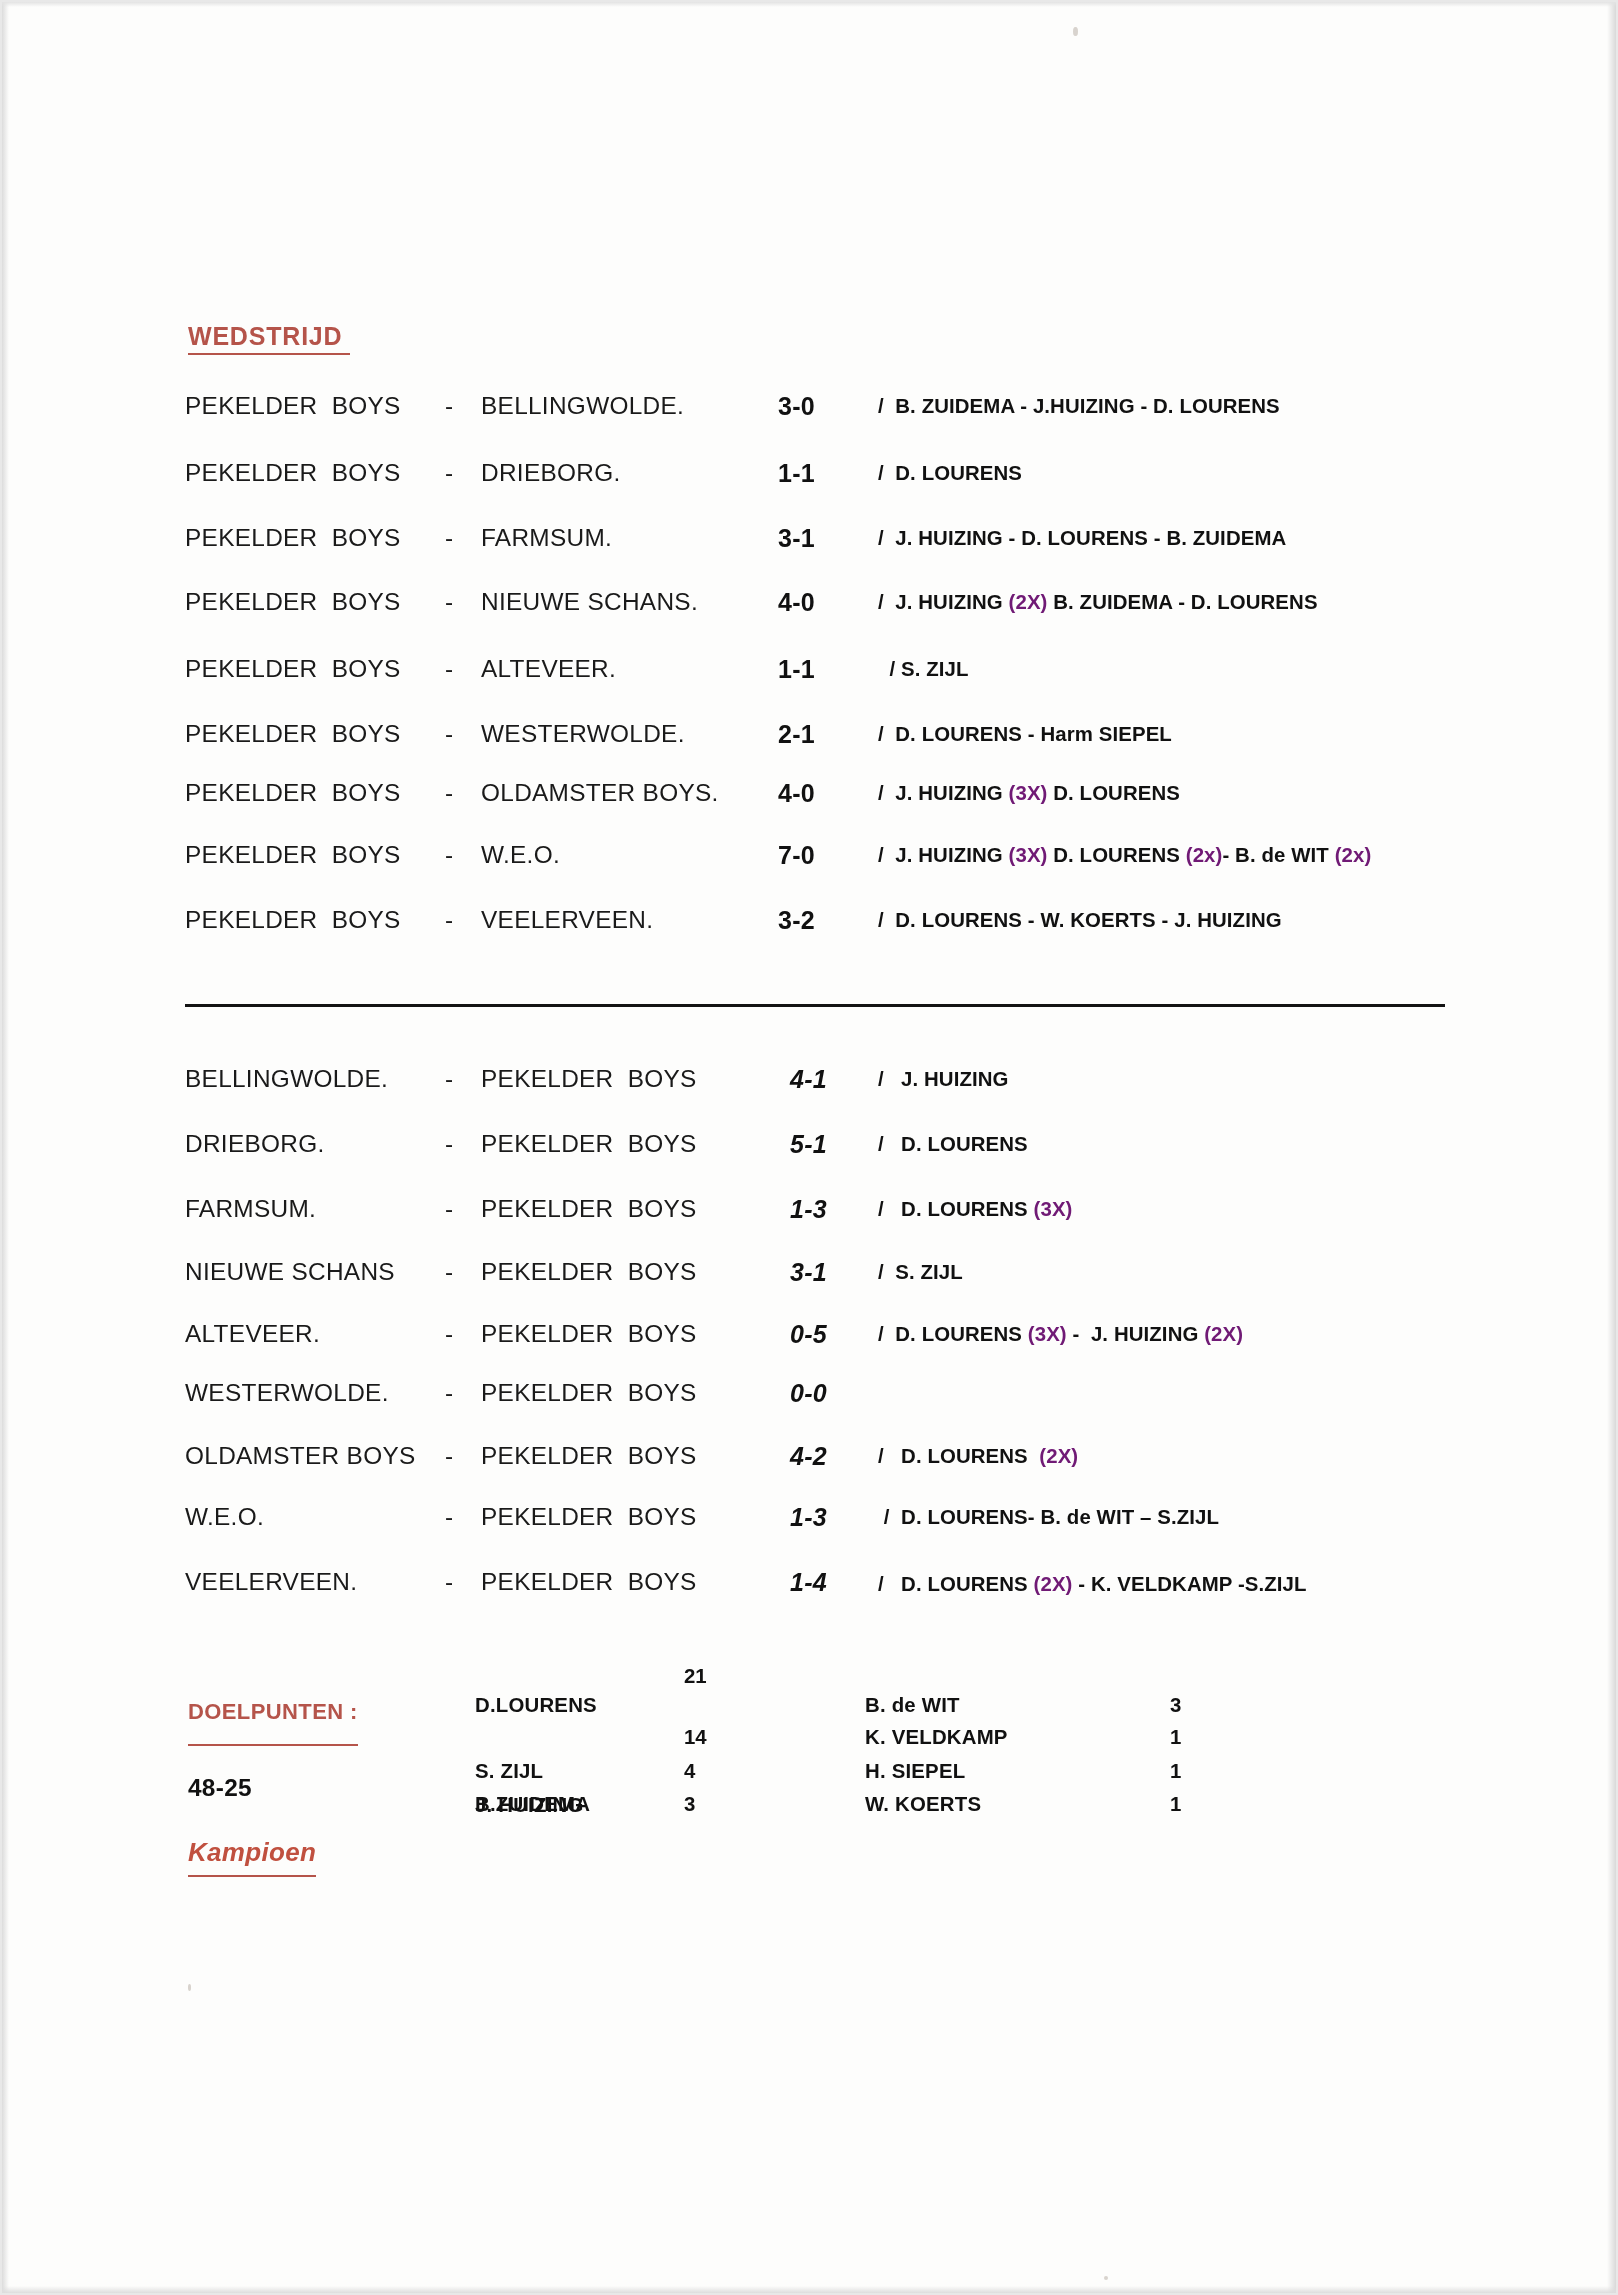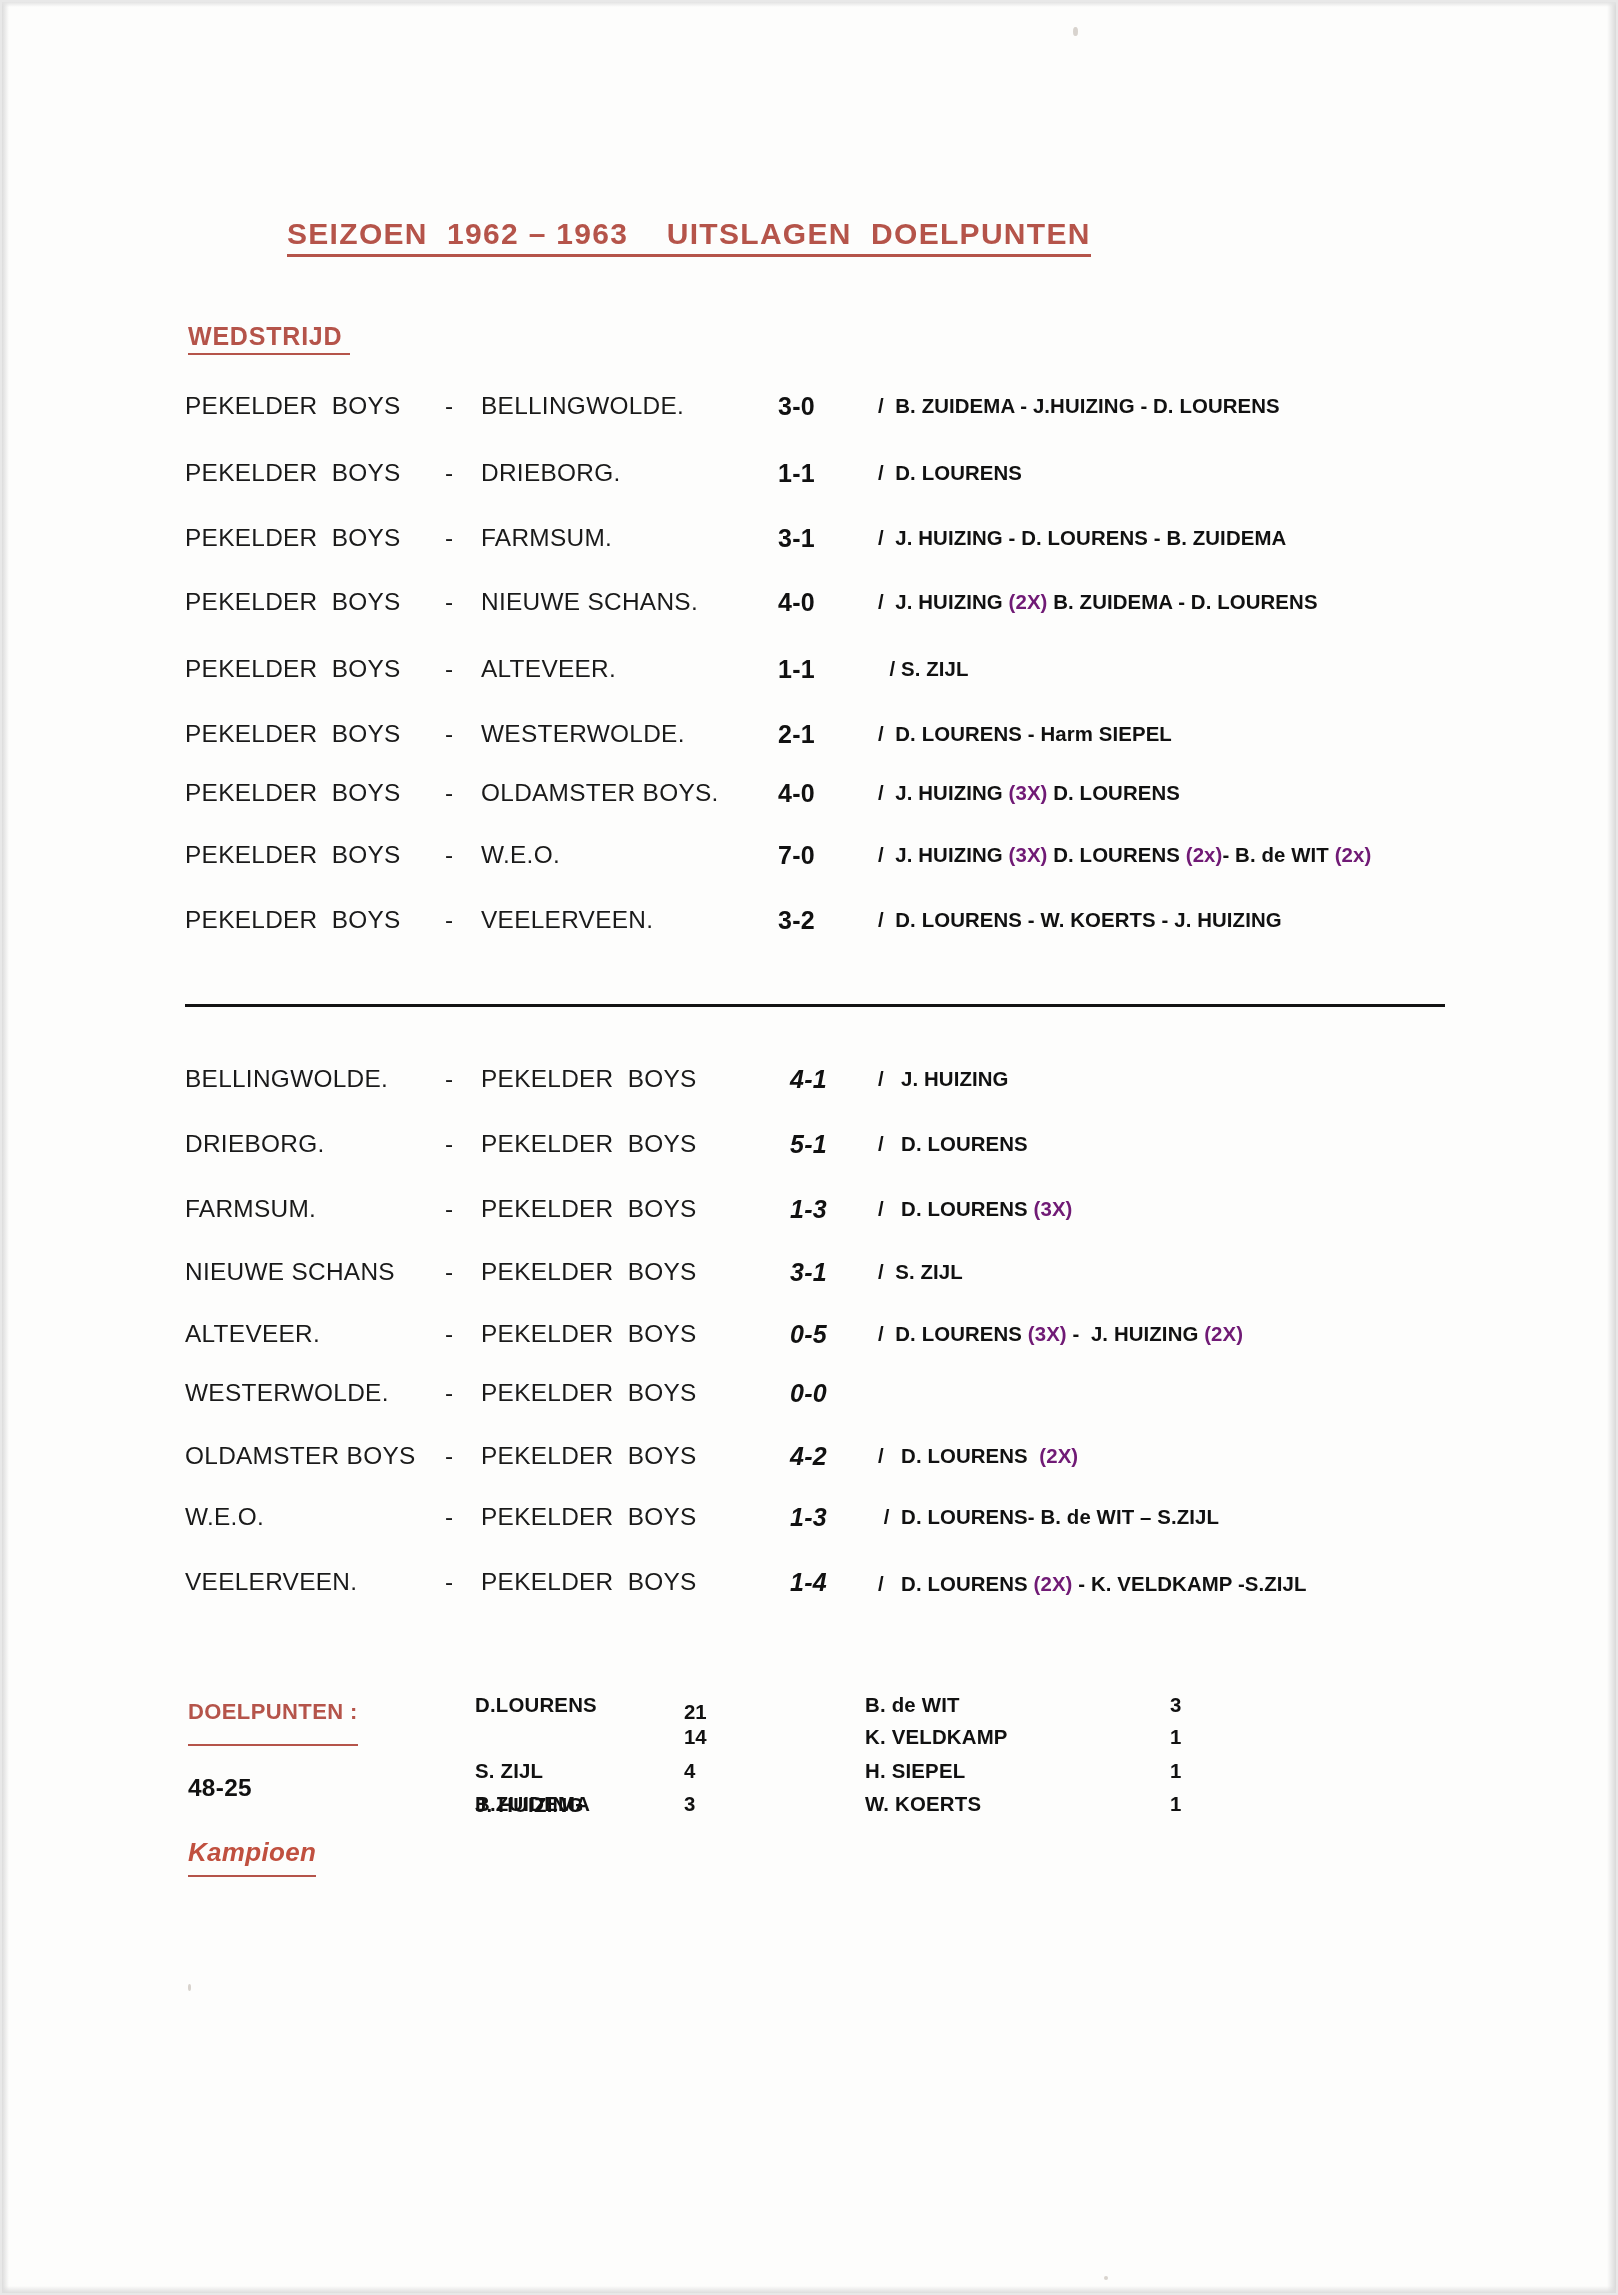--- a/index.html
+++ b/index.html
@@ -204,21 +204,20 @@
 
   <div class="scan-edge-left"></div>
   <div class="scan-edge-right"></div>
   <div class="scan-edge-top"></div>
   <div class="scan-edge-bottom"></div>
 
   <div class="speck" style="left:1071px;top:25px;width:4.6px;height:9.2px;"></div>
   <div class="speck" style="left:186px;top:1982px;width:3.3px;height:7.2px;"></div>
   <div class="speck" style="left:1102px;top:2274px;width:4px;height:4px;"></div>
 
-  <div class="title">SEIZOEN  1962 – 1963    UITSLAGEN  DOELPUNTEN</div>
 
   <div class="section-heading">WEDSTRIJD </div>
 
   <div id="home-block" class="b1">
       <div class="match-row" style="top: 390px;">
         <span class="m-home">PEKELDER  BOYS</span>
         <span class="m-dash">-</span>
         <span class="m-away">BELLINGWOLDE.</span>
         <span class="m-score">3-0</span>
         <span class="m-scorers" style="top: 3.3px;"><span>/  B. ZUIDEMA - J.HUIZING - D. LOURENS</span></span>
@@ -349,21 +348,21 @@
     </div>
 
   <div class="summary-label">DOELPUNTEN :</div>
 
   <div class="summary-total">48-25</div>
 
   <div class="champion">Kampioen</div>
 
   <div id="summary-table">
       <span class="scorer-cell" style="left: 473px; top: 1692px; text-align: center;">D.LOURENS</span>
-      <span class="scorer-count" style="left: 682px; top: 1699px;">21</span>
+      <span class="scorer-count" style="left: 682px; top: 1663px;">21</span>
       <span class="scorer-cell" style="left: 473px; top: 1792px;">J. HUIZING</span>
       <span class="scorer-count" style="left: 682px; top: 1724px;">14</span>
       <span class="scorer-cell" style="left: 473px; top: 1758px;">S. ZIJL</span>
       <span class="scorer-count" style="left: 682px; top: 1758px;">4</span>
       <span class="scorer-cell" style="left: 473px; top: 1791px;">B.ZUIDEMA</span>
       <span class="scorer-count" style="left: 682px; top: 1791px;">3</span>
       <span class="scorer-cell" style="left: 863px; top: 1692px;">B. de WIT</span>
       <span class="scorer-count" style="left: 1168px; top: 1692px;">3</span>
       <span class="scorer-cell" style="left: 863px; top: 1724px;">K. VELDKAMP</span>
       <span class="scorer-count" style="left: 1168px; top: 1724px;">1</span>

